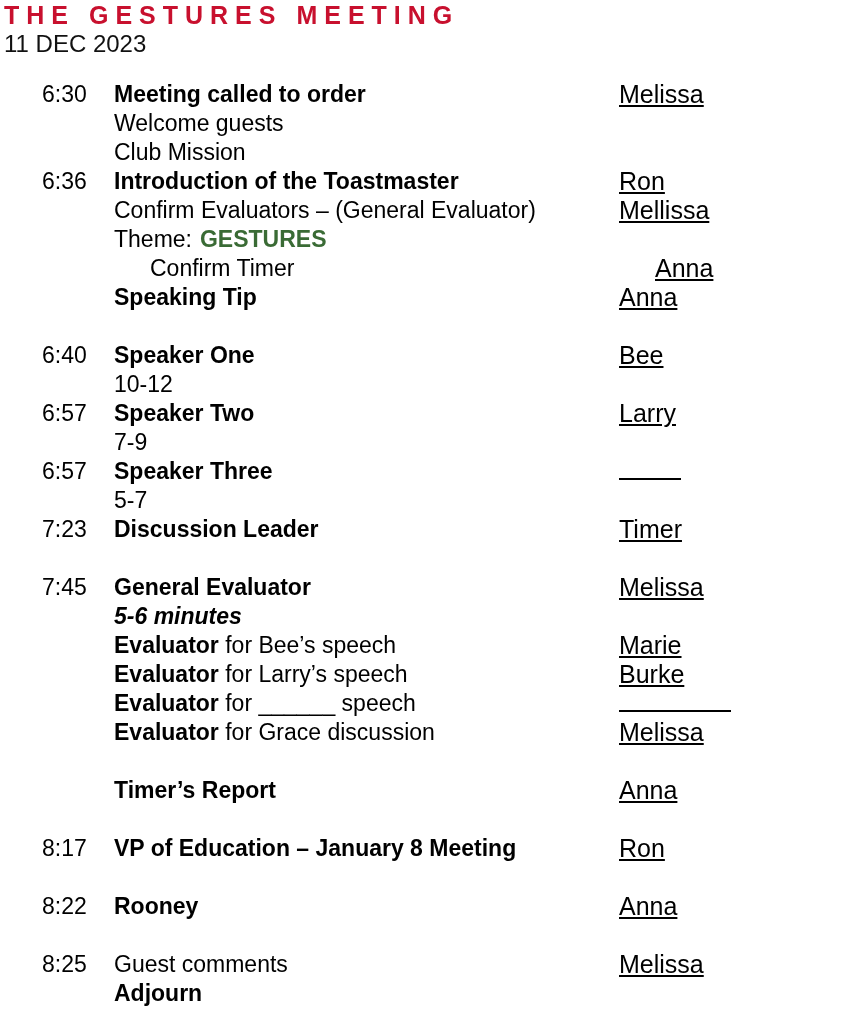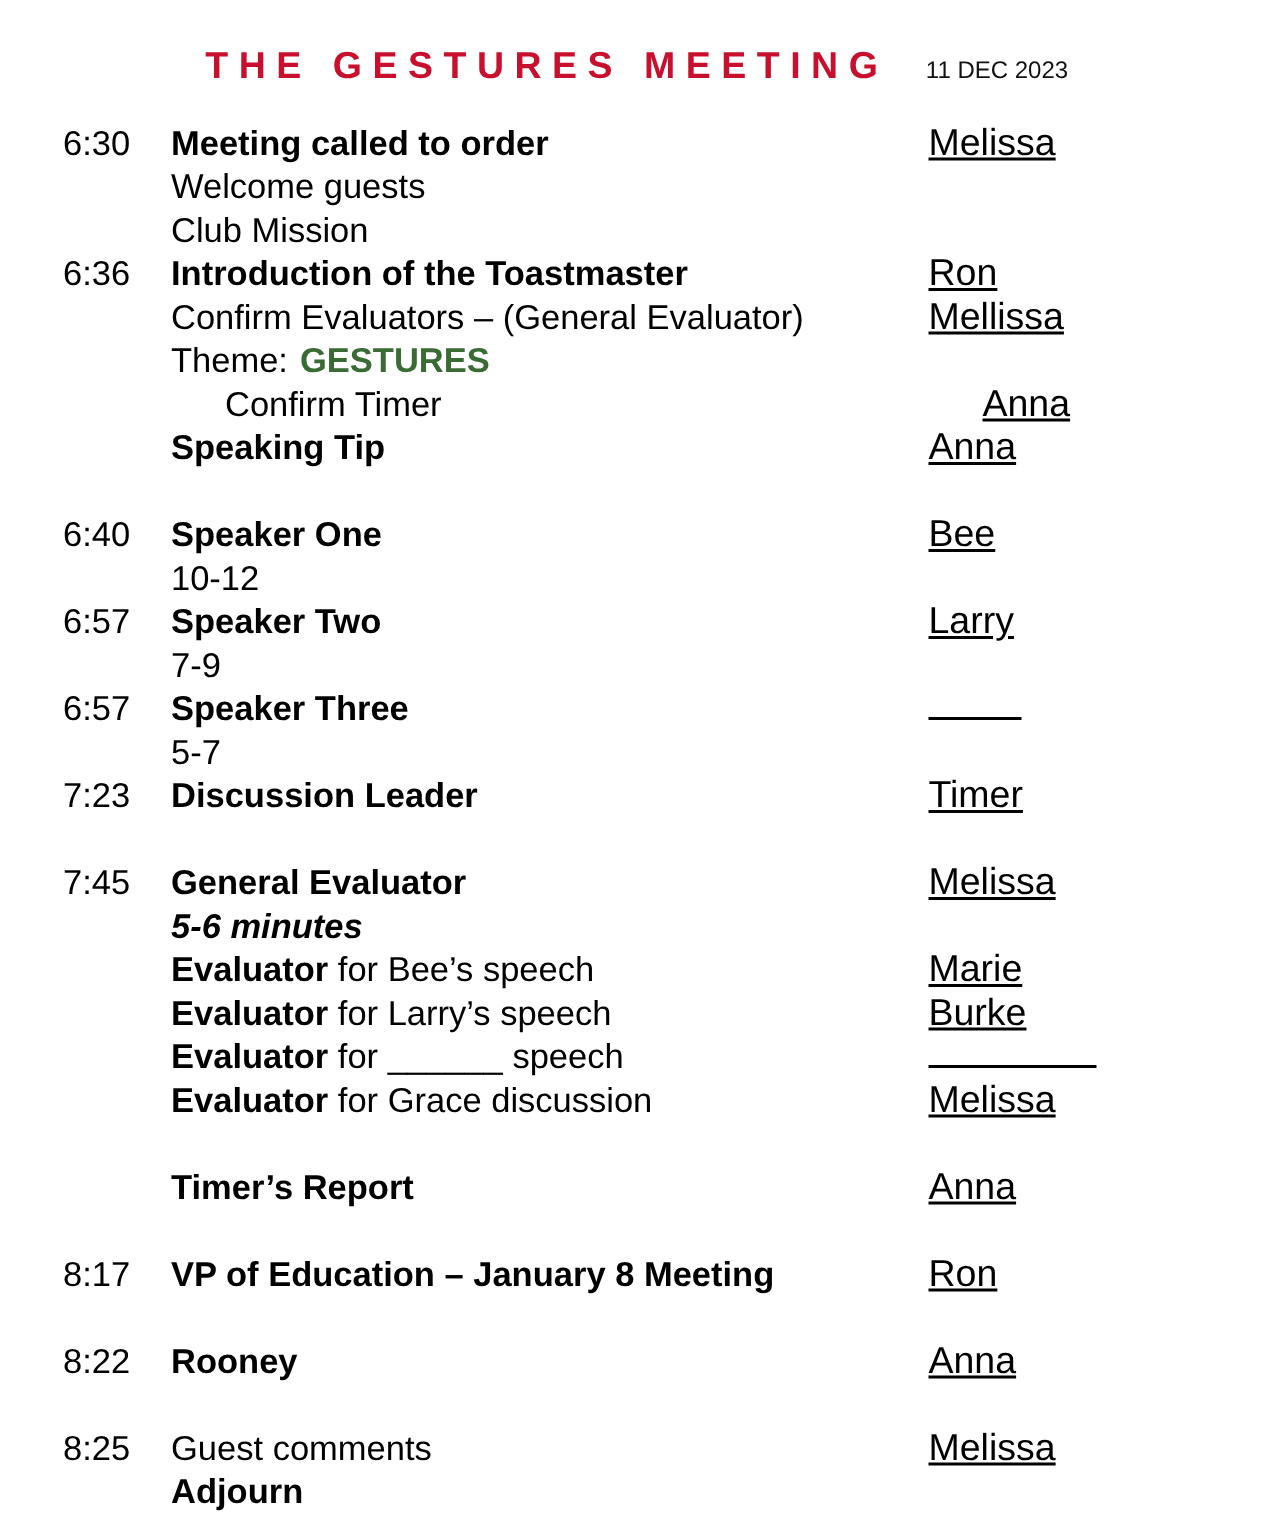--- a/index.html
+++ b/index.html
@@ -20,33 +20,34 @@
     height: 1024px;
     box-sizing: border-box;
     padding: 0;
   }
 
   
   .header {
     display: flex;
     align-items: baseline;
     justify-content: center;
-    padding-top: 30px;
+    padding-top: 1px;
     padding-bottom: 6px;
+    flex-direction: column;
   }
   .header-title {
     color: #c8102e;
     font-weight: bold;
     font-size: 25px;
     letter-spacing: 7px;
     white-space: nowrap;
   }
   .header-date {
-    margin-left: 25px;
-    font-size: 16px;
+    margin-left: 4px;
+    font-size: 24px;
     color: #111111;
     font-weight: normal;
     white-space: nowrap;
   }
 
   
   .agenda {
     margin-top: 16px;
     padding-left: 42px;
     padding-right: 20px;

